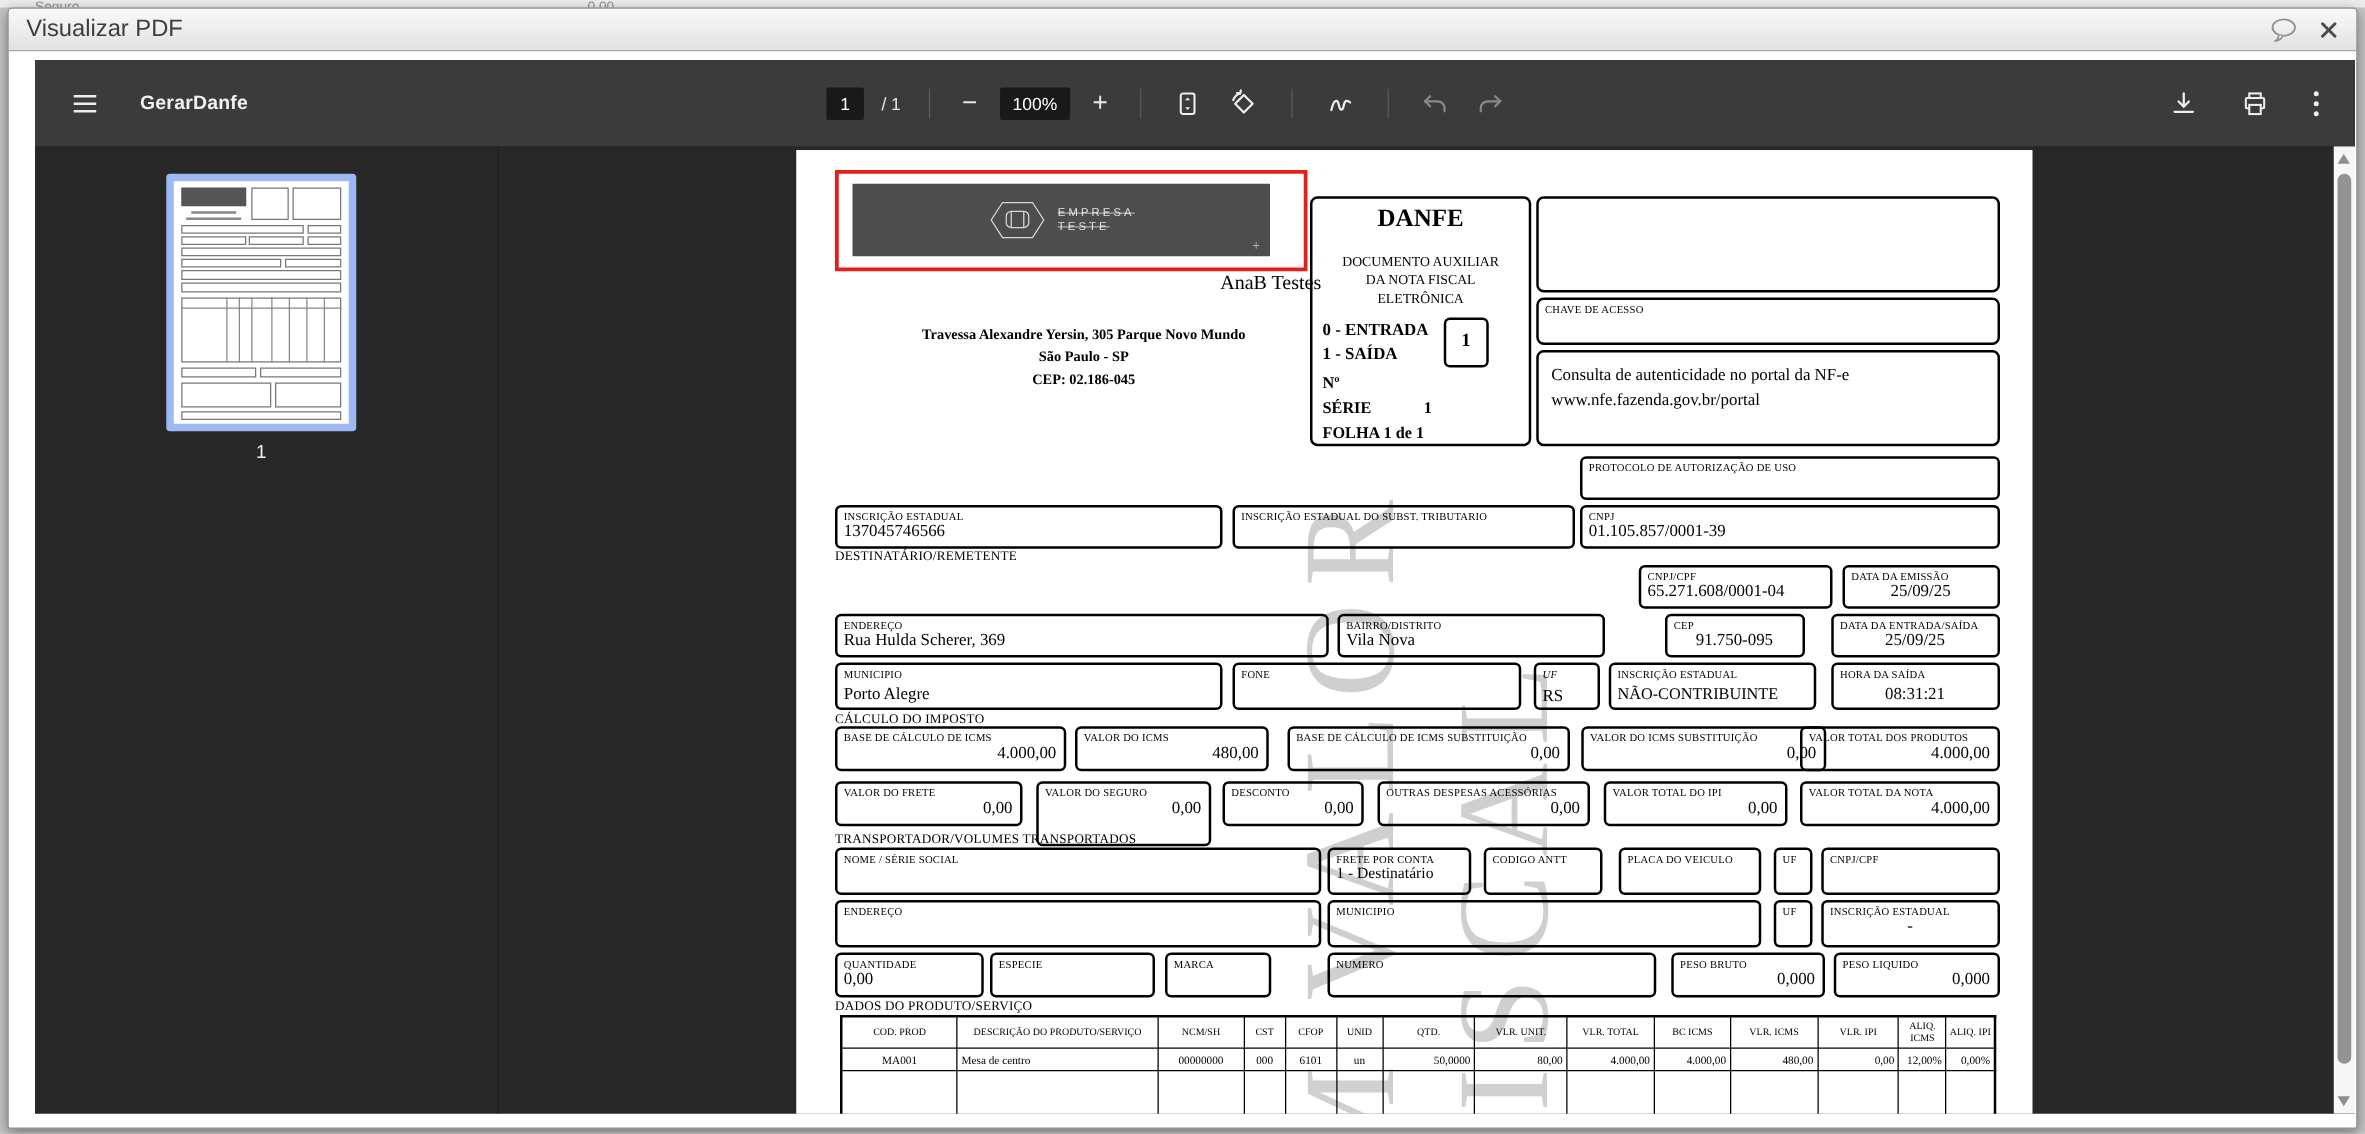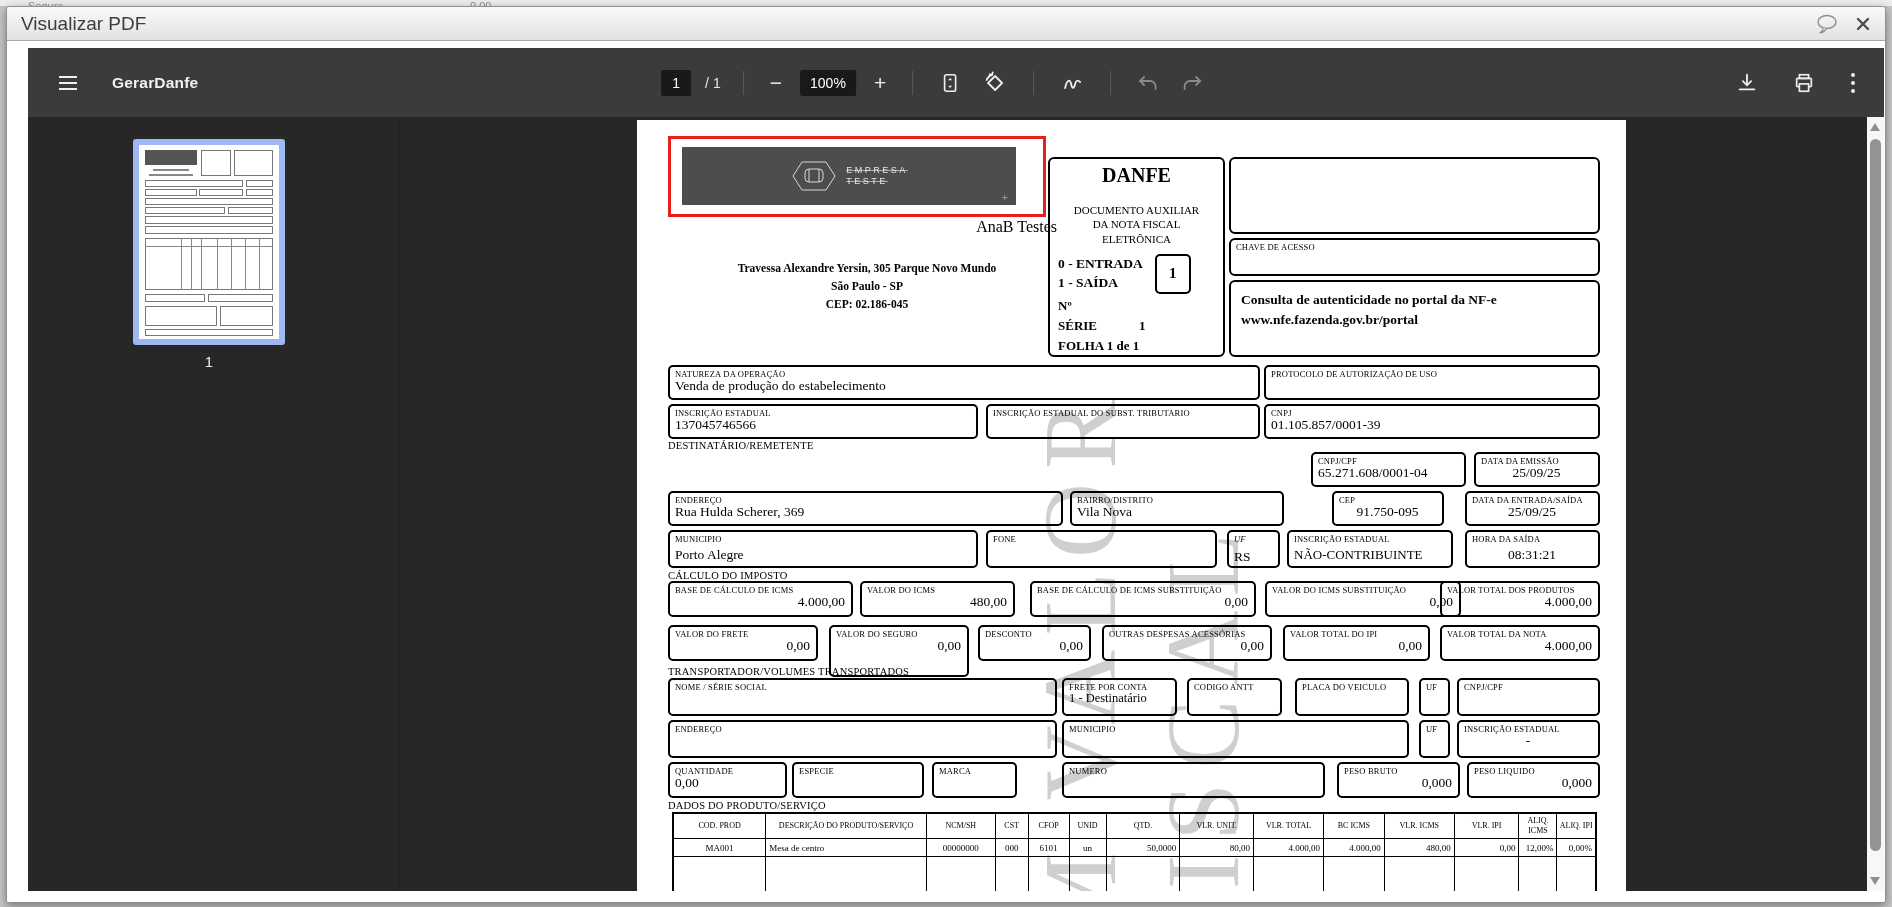--- a/index.html
+++ b/index.html
@@ -83,21 +83,21 @@
   .danfe-title { text-align:center; font-weight:bold; font-size:20px; }
   .danfe-sub { text-align:center; font-size:11px; line-height:1.3; margin-top:16px; }
   .danfe-es { display:flex; margin-top:8px; }
   .danfe-es-lines { font-weight:bold; font-size:13.5px; line-height:1.45; }
   .tipo-box { width:36px; height:40px; border:2px solid #000; border-radius:5px; margin-left:12px;
               display:flex; align-items:center; justify-content:center; font-weight:bold; font-size:15px; }
   .danfe-line { font-weight:bold; font-size:13px; margin-top:4px; }
   .serie-num { margin-left:42px; }
 
   .simple-box { position:absolute; border:2px solid #000; border-radius:6px; }
-  .consulta { font-weight:bold; font-size:13.5px; line-height:1.5; padding:8px 10px; }
+  .consulta { font-weight:normal; font-size:13.5px; line-height:1.5; padding:8px 10px; }
 
   .fbox { position:absolute; border:2px solid #000; border-radius:5px; overflow:hidden; }
   .lbl { display:block; font-size:8.5px; letter-spacing:.2px; padding:2px 0 0 5px; white-space:nowrap; }
   .val { display:block; font-size:13.5px; line-height:1.1; padding:0 6px 2px 5px; white-space:nowrap; }
   .num { text-align:right; }
   .ctr { text-align:center; }
 
   .sec { position:absolute; font-size:10.5px; letter-spacing:.2px; }
 
   .prod-table { position:absolute; left:35px; top:692px; width:925px; border-collapse:collapse;
@@ -313,24 +313,20 @@
 
             <div class="simple-box" style="left:592px;top:37px;width:371px;height:77px"></div>
             <div class="simple-box" style="left:592px;top:118px;width:371px;height:38px">
               <span class="lbl">CHAVE DE ACESSO</span>
             </div>
             <div class="simple-box consulta" style="left:592px;top:160px;width:371px;height:77px">
               <div>Consulta de autenticidade no portal da NF-e</div>
               <div>www.nfe.fazenda.gov.br/portal</div>
             </div>
 
-            <div class="fbox" style="left:31px;top:245px;width:592px;height:35px">
-              <span class="lbl">NATUREZA DA OPERAÇÃO</span>
-                <span class="val">Venda de produção do estabelecimento</span>
-            </div>
             <div class="fbox" style="left:627px;top:245px;width:336px;height:35px">
               <span class="lbl">PROTOCOLO DE AUTORIZAÇÃO DE USO</span>
                 <span class="val"></span>
             </div>
 
             <div class="fbox" style="left:31px;top:284px;width:310px;height:35px">
               <span class="lbl">INSCRIÇÃO ESTADUAL</span>
                 <span class="val">137045746566</span>
             </div>
             <div class="fbox" style="left:349px;top:284px;width:274px;height:35px">

